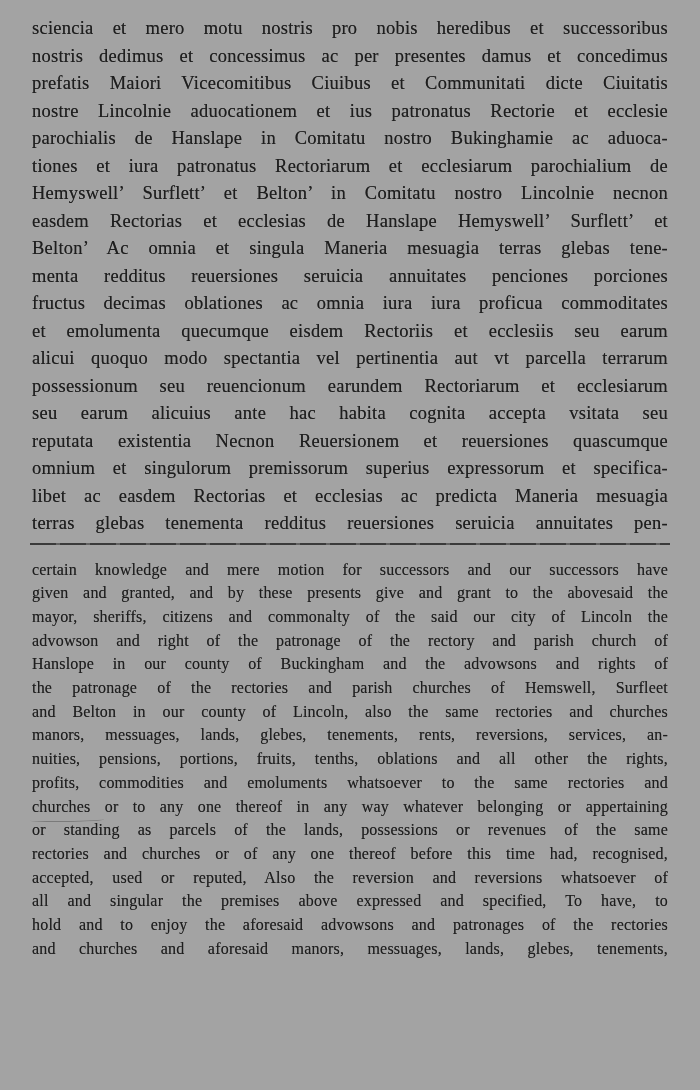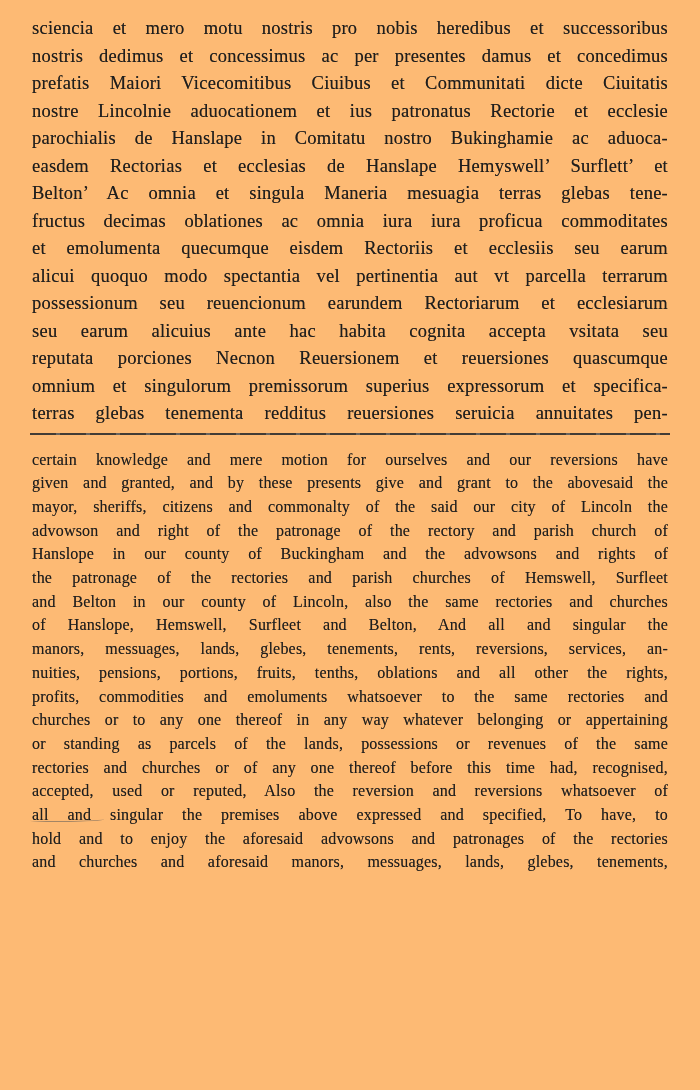--- a/index.html
+++ b/index.html
@@ -4,21 +4,21 @@
 <style>
   html, body {
     margin: 0;
     padding: 0;
     background: #ffffff;
   }
   .page {
     position: relative;
     width: 700px;
     height: 1090px;
-    background: #fdba74;
+    background: #a3a3a3;
     overflow: hidden;
     font-family: "Liberation Serif", "DejaVu Serif", serif;
     color: #1e1e1e;
   }
   .text-block {
     position: relative;
     margin-left: 32px;
     margin-right: 32px;
   }
   .latin-block {
@@ -71,43 +71,46 @@
 <body>
 
 <div class="page">
 
   <div class="text-block latin-block">
     <div class="latin-line">sciencia et mero motu nostris pro nobis heredibus et successoribus</div>
     <div class="latin-line">nostris dedimus et concessimus ac per presentes damus et concedimus</div>
     <div class="latin-line">prefatis Maiori Vicecomitibus Ciuibus et Communitati dicte Ciuitatis</div>
     <div class="latin-line">nostre Lincolnie aduocationem et ius patronatus Rectorie et ecclesie</div>
     <div class="latin-line">parochialis de Hanslape in Comitatu nostro Bukinghamie ac aduoca-</div>
+    <div class="latin-line">tiones et iura patronatus Rectoriarum et ecclesiarum parochialium de</div>
+    <div class="latin-line">Hemyswell’ Surflett’ et Belton’ in Comitatu nostro Lincolnie necnon</div>
     <div class="latin-line">easdem Rectorias et ecclesias de Hanslape Hemyswell’ Surflett’ et</div>
     <div class="latin-line">Belton’ Ac omnia et singula Maneria mesuagia terras glebas tene-</div>
+    <div class="latin-line">menta redditus reuersiones seruicia annuitates penciones porciones</div>
     <div class="latin-line">fructus decimas oblationes ac omnia iura iura proficua commoditates</div>
     <div class="latin-line">et emolumenta quecumque eisdem Rectoriis et ecclesiis seu earum</div>
     <div class="latin-line">alicui quoquo modo spectantia vel pertinentia aut vt parcella terrarum</div>
     <div class="latin-line">possessionum seu reuencionum earundem Rectoriarum et ecclesiarum</div>
     <div class="latin-line">seu earum alicuius ante hac habita cognita accepta vsitata seu</div>
-    <div class="latin-line">reputata porciones Necnon Reuersionem et reuersiones quascumque</div>
+    <div class="latin-line">reputata existentia Necnon Reuersionem et reuersiones quascumque</div>
     <div class="latin-line">omnium et singulorum premissorum superius expressorum et specifica-</div>
+    <div class="latin-line">libet ac easdem Rectorias et ecclesias ac predicta Maneria mesuagia</div>
     <div class="latin-line">terras glebas tenementa redditus reuersiones seruicia annuitates pen-</div>
   </div>
 
   <div class="divider"></div>
 
   <div class="text-block english-block">
-    <div class="english-line">certain knowledge and mere motion for ourselves and our reversions have</div>
+    <div class="english-line">certain knowledge and mere motion for successors and our successors have</div>
     <div class="english-line">given and granted, and by these presents give and grant to the abovesaid the</div>
     <div class="english-line">mayor, sheriffs, citizens and commonalty of the said our city of Lincoln the</div>
     <div class="english-line">advowson and right of the patronage of the rectory and parish church of</div>
     <div class="english-line">Hanslope in our county of Buckingham and the advowsons and rights of</div>
     <div class="english-line">the patronage of the rectories and parish churches of Hemswell, Surfleet</div>
     <div class="english-line">and Belton in our county of Lincoln, also the same rectories and churches</div>
-    <div class="english-line">of Hanslope, Hemswell, Surfleet and Belton, And all and singular the</div>
     <div class="english-line">manors, messuages, lands, glebes, tenements, rents, reversions, services, an-</div>
     <div class="english-line">nuities, pensions, portions, fruits, tenths, oblations and all other the rights,</div>
     <div class="english-line">profits, commodities and emoluments whatsoever to the same rectories and</div>
     <div class="english-line">churches or to any one thereof in any way whatever belonging or appertaining</div>
     <div class="english-line">or standing as parcels of the lands, possessions or revenues of the same</div>
     <div class="english-line">rectories and churches or of any one thereof before this time had, recognised,</div>
     <div class="english-line">accepted, used or reputed, Also the reversion and reversions whatsoever of</div>
     <div class="english-line">all and singular the premises above expressed and specified, To have, to</div>
     <div class="english-line">hold and to enjoy the aforesaid advowsons and patronages of the rectories</div>
     <div class="english-line">and churches and aforesaid manors, messuages, lands, glebes, tenements,</div>

